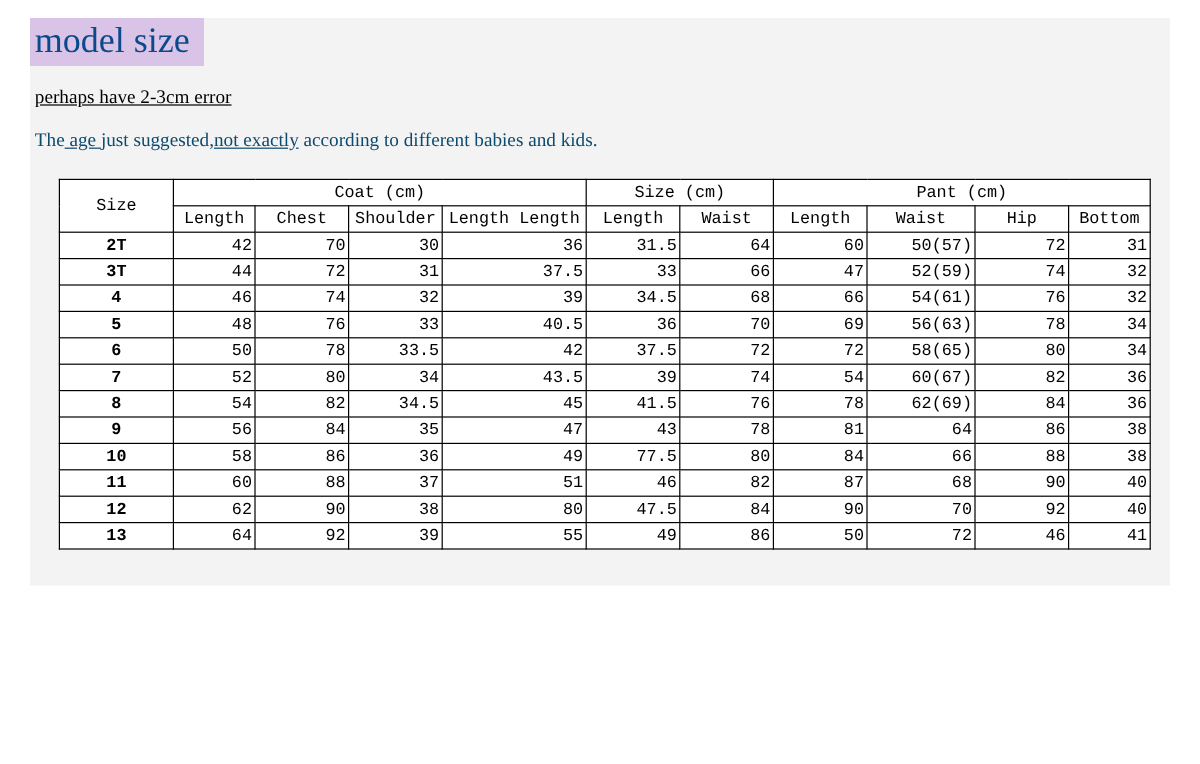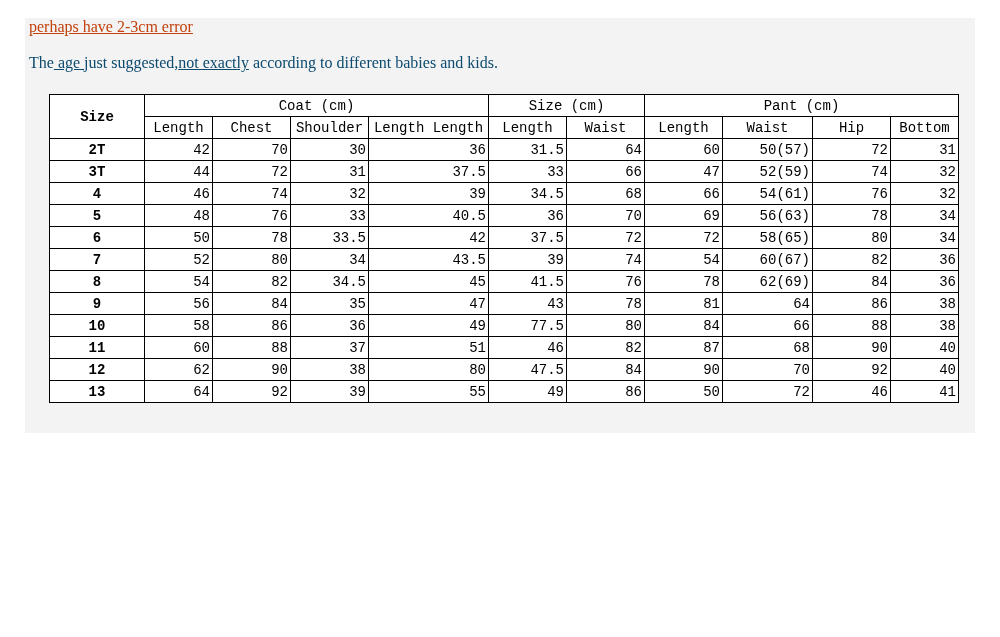--- a/index.html
+++ b/index.html
@@ -23,21 +23,21 @@
       display: inline-block;
       background: #d9c3e6;
       color: #0b4a8a;
       font-size: 30px;
       padding: 2px 12px 4px 4px;
       font-family: Georgia, serif;
     }
     .subtitle {
       text-decoration: underline;
       font-size: 16px;
-      color: #c2410c;
+      color: #000000;
       margin: 18px 0 0 4px;
       font-family: Georgia, serif;
     }
     .note {
       font-size: 16px;
       color: #0c4a6e;
       margin: 18px 0 0 4px;
       font-family: Georgia, serif;
     }
     .u {
@@ -65,36 +65,37 @@
     }
     td {
       text-align: right;
       padding-right: 2px;
     }
     td.size-cell {
       text-align: center;
       font-weight: bold;
       padding-right: 0;
     }
-    .size-col { width: 95px; font-weight: bold; }
+    .size-col { width: 95px; }
     .coat-length { width: 68px; }
     .coat-chest { width: 78px; }
     .coat-shoulder { width: 78px; }
     .coat-sleeve { width: 120px; }
     .vest-length { width: 78px; }
     .vest-waist { width: 78px; }
     .pant-length { width: 78px; }
     .pant-waist { width: 90px; }
     .pant-hip { width: 78px; }
     .pant-bottom { width: 68px; }
   </style>
 </head>
 <body>
 
 <div class="container">
+  <div class="title">model size</div>
   <div class="subtitle">perhaps have 2-3cm error</div>
   <div class="note">
     <span>The</span><span class="u"> age </span><span>just suggested,</span><span class="u">not exactly</span><span> according to different babies and kids.</span>
   </div>
 
   <div class="table-wrap">
     <table>
       <thead>
         <tr>
           <th rowspan="2" class="size-col">Size</th>

